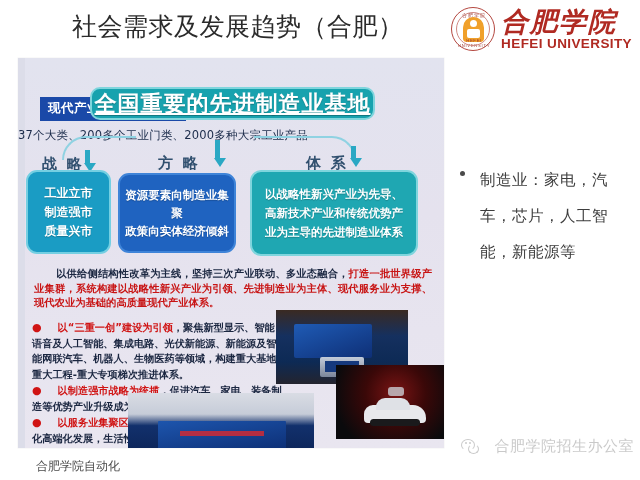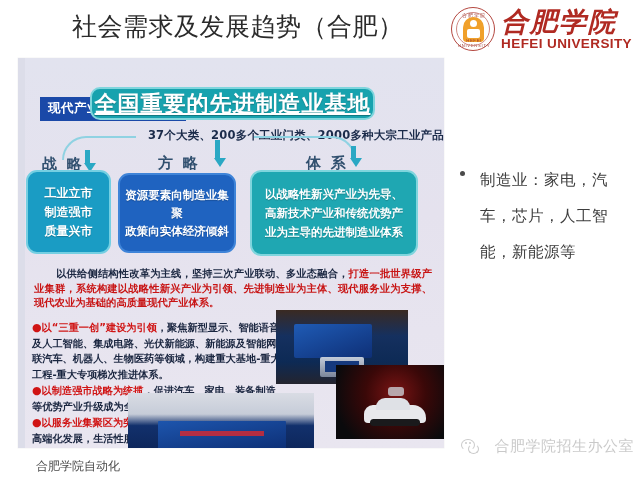--- a/index.html
+++ b/index.html
@@ -147,23 +147,23 @@
     font-weight: bold;
     letter-spacing: 1px;
     font-family: "DejaVu Sans", sans-serif;
     text-shadow: 0 1px 1px rgba(0,0,0,.25);
     text-decoration: underline;
   }
 
   #subhead {
     position: absolute; left: 0; top: 70px;
     width: 426px;
-    text-align: right;
+    text-align: left;
     font-size: 11.5px;
-    font-weight: bold;
+    font-weight: normal;
     color: #1b2b4a;
     letter-spacing: .2px;
     font-family: "DejaVu Sans", sans-serif;
   }
 
   
   .col-head {
     position: absolute;
     font-size: 15px;
     font-weight: bold;
@@ -255,21 +255,21 @@
     position: absolute; left: 14px; top: 262px;
     width: 250px;
     font-size: 10.2px;
     line-height: 15.5px;
     font-weight: bold;
     color: #1a2640;
     font-family: "DejaVu Sans", sans-serif;
   }
   #bullets .bl { margin-bottom: 1px; }
   #bullets .dot { color: #d01414; font-size: 11px; }
-  #bullets .red { color: #d01414; }
+  #bullets .red { color: #d01414; margin-left: 16px; }
 
   
   .thumb { position: absolute; overflow: hidden; }
   #thumb-1 {
     left: 258px; top: 252px; width: 132px; height: 74px;
     background: linear-gradient(180deg,#3a2a22 0%, #15305f 35%, #0d2a55 70%, #24242e 100%);
   }
   #thumb-1 .screen {
     position:absolute; left: 18px; top: 14px; width: 78px; height: 34px;
     background: linear-gradient(160deg,#1f5bb5,#0e2f76);

